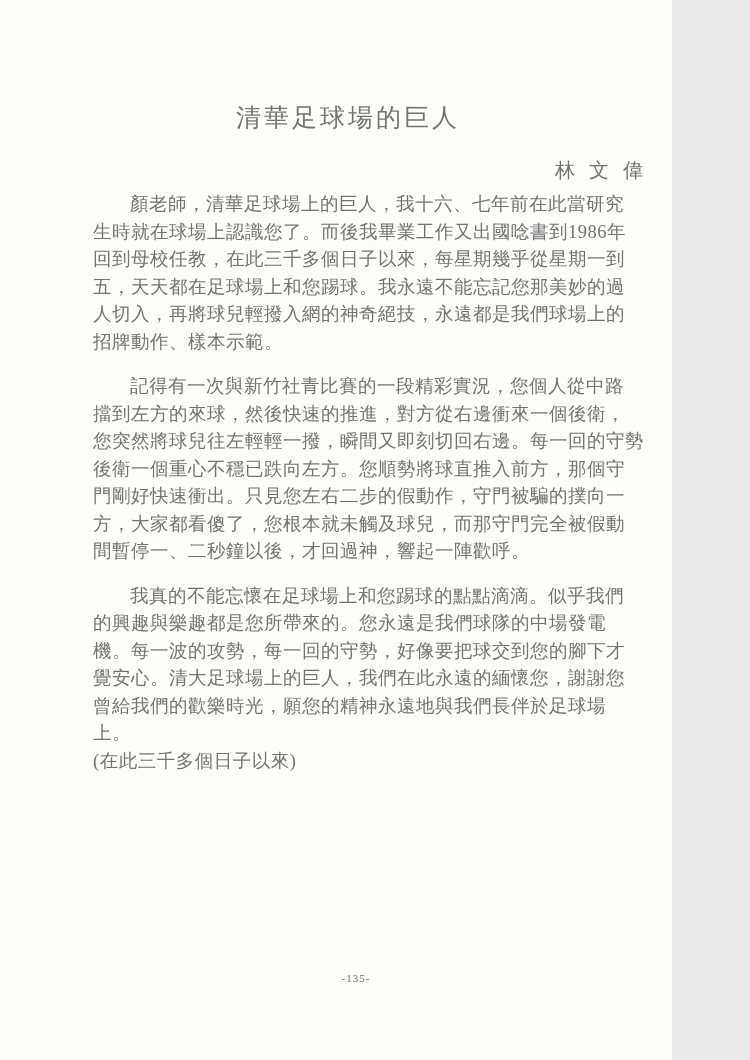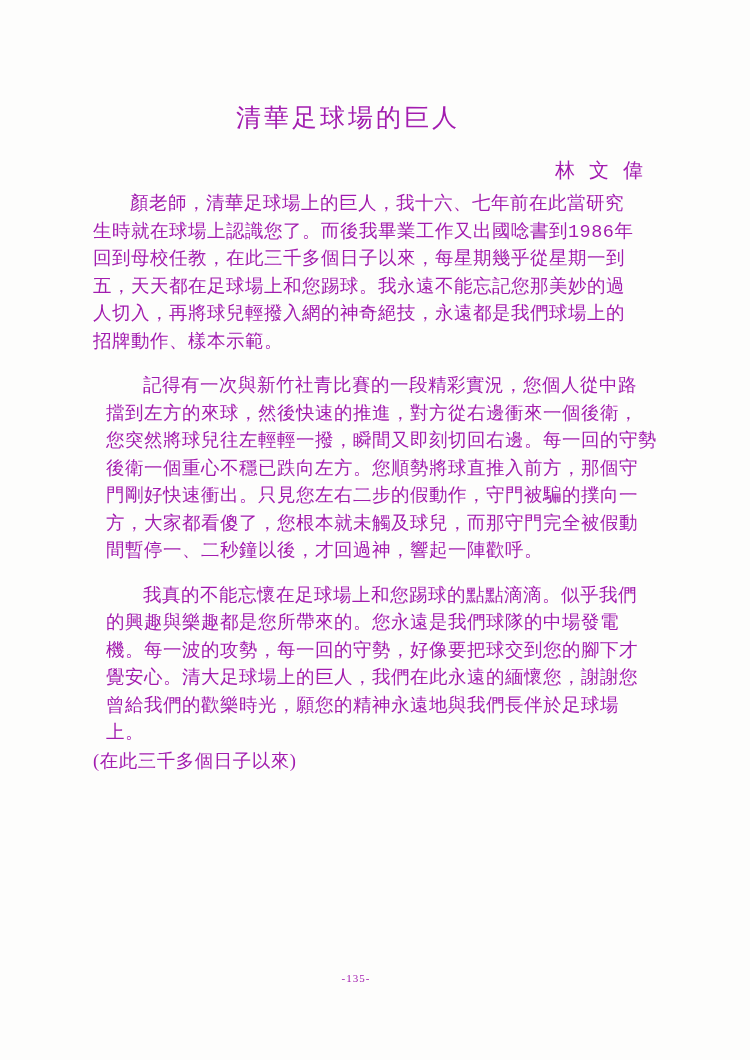--- a/index.html
+++ b/index.html
@@ -2,26 +2,26 @@
 <html><head>
 <meta charset="utf-8">
 <style>
   html, body {
     margin: 0;
     padding: 0;
     background: #e8e8e8;
   }
   .page {
     position: relative;
-    width: 750px;
+    width: 672px;
     height: 1060px;
     background: #fdfdfc;
     overflow: hidden;
     font-family: "Liberation Serif", "DejaVu Serif", serif;
-    color: #a21caf;
+    color: #737373;
   }
   .title {
     position: absolute;
     top: 84px;
     left: 93px;
     width: 510px;
     text-align: center;
     font-size: 25px;
     letter-spacing: 3px;
     font-weight: normal;
@@ -39,28 +39,26 @@
   }
   .body-text {
     position: absolute;
     top: 191px;
     left: 93px;
     width: 516px;
     font-size: 18.5px;
   }
   .para + .para {
     margin-top: 17px;
-    margin-left: 13px;
   }
   .line {
     height: 27.5px;
     line-height: 27.5px;
     white-space: nowrap;
     letter-spacing: 0.5px;
-    font-family: Liberation Mono, monospace;
   }
   .line.indent {
     text-indent: 2em;
   }
   .attribution {
     height: 27.5px;
     line-height: 27.5px;
     white-space: nowrap;
     letter-spacing: 0.5px;
   }

